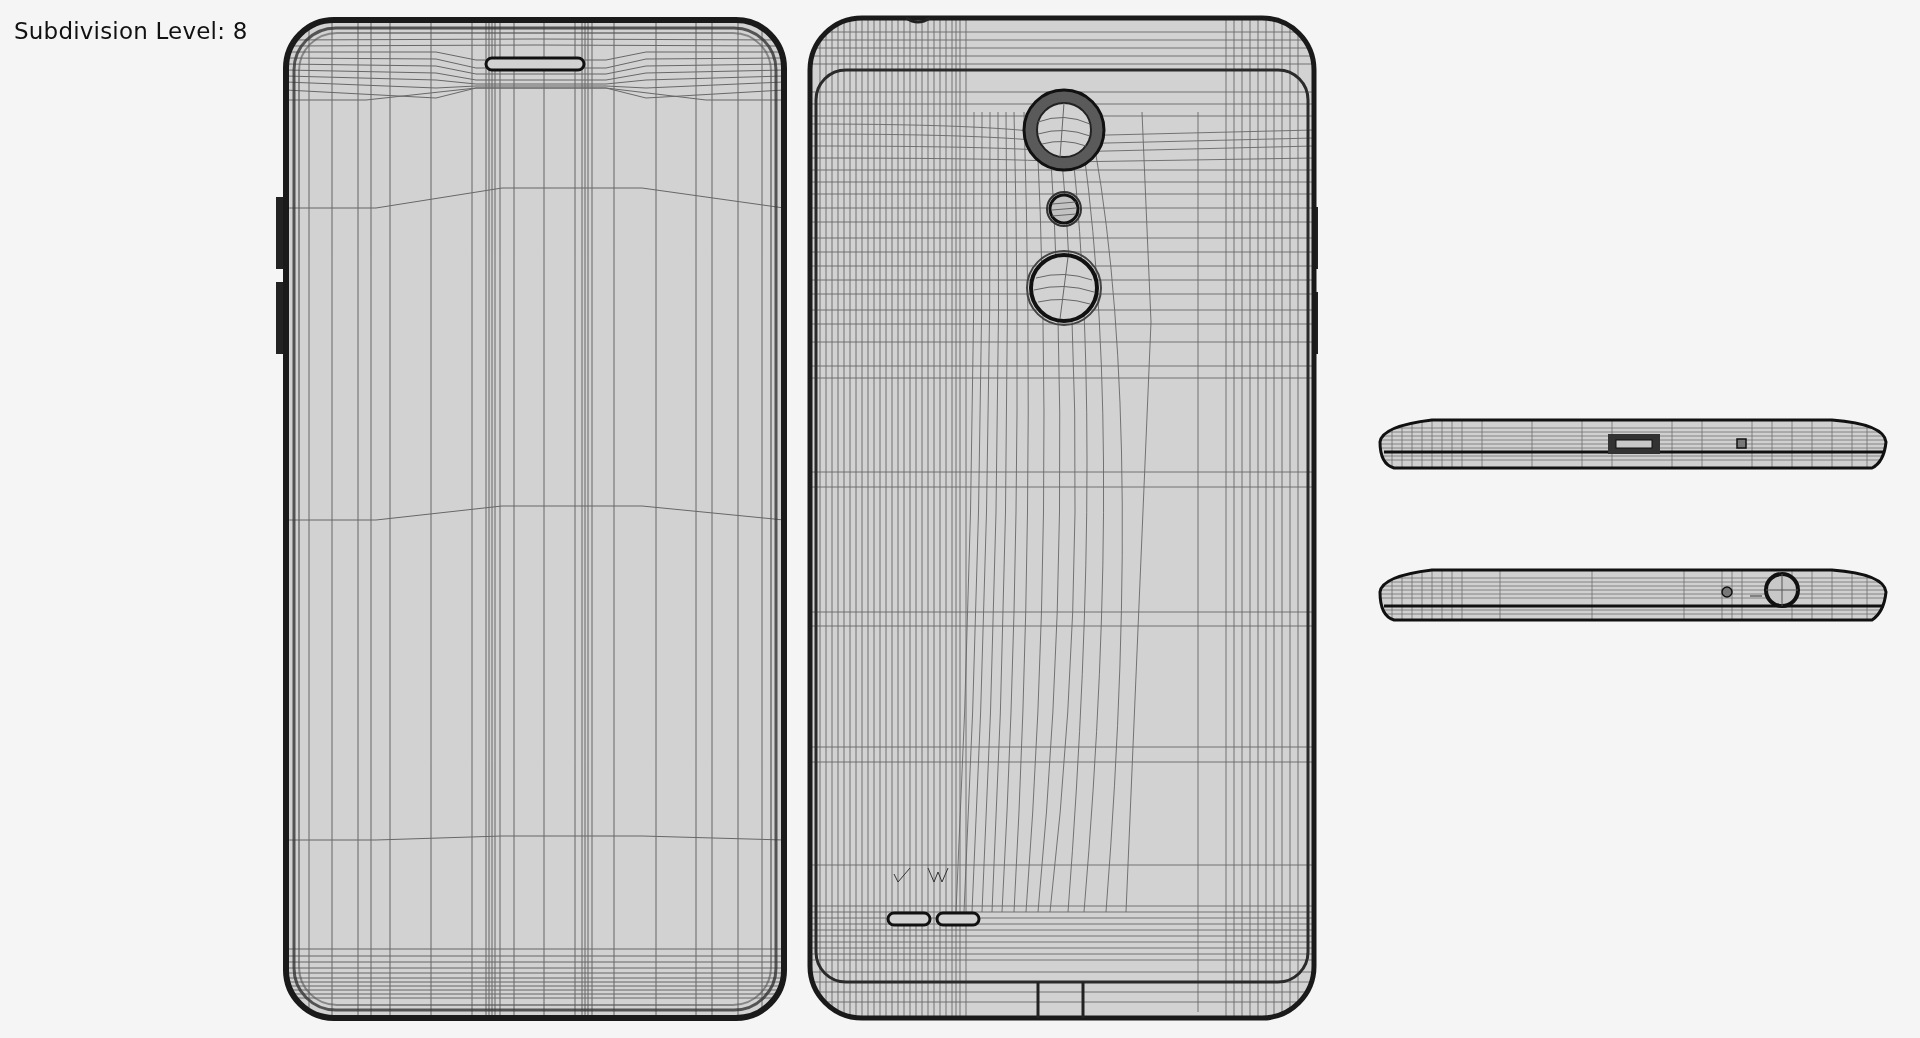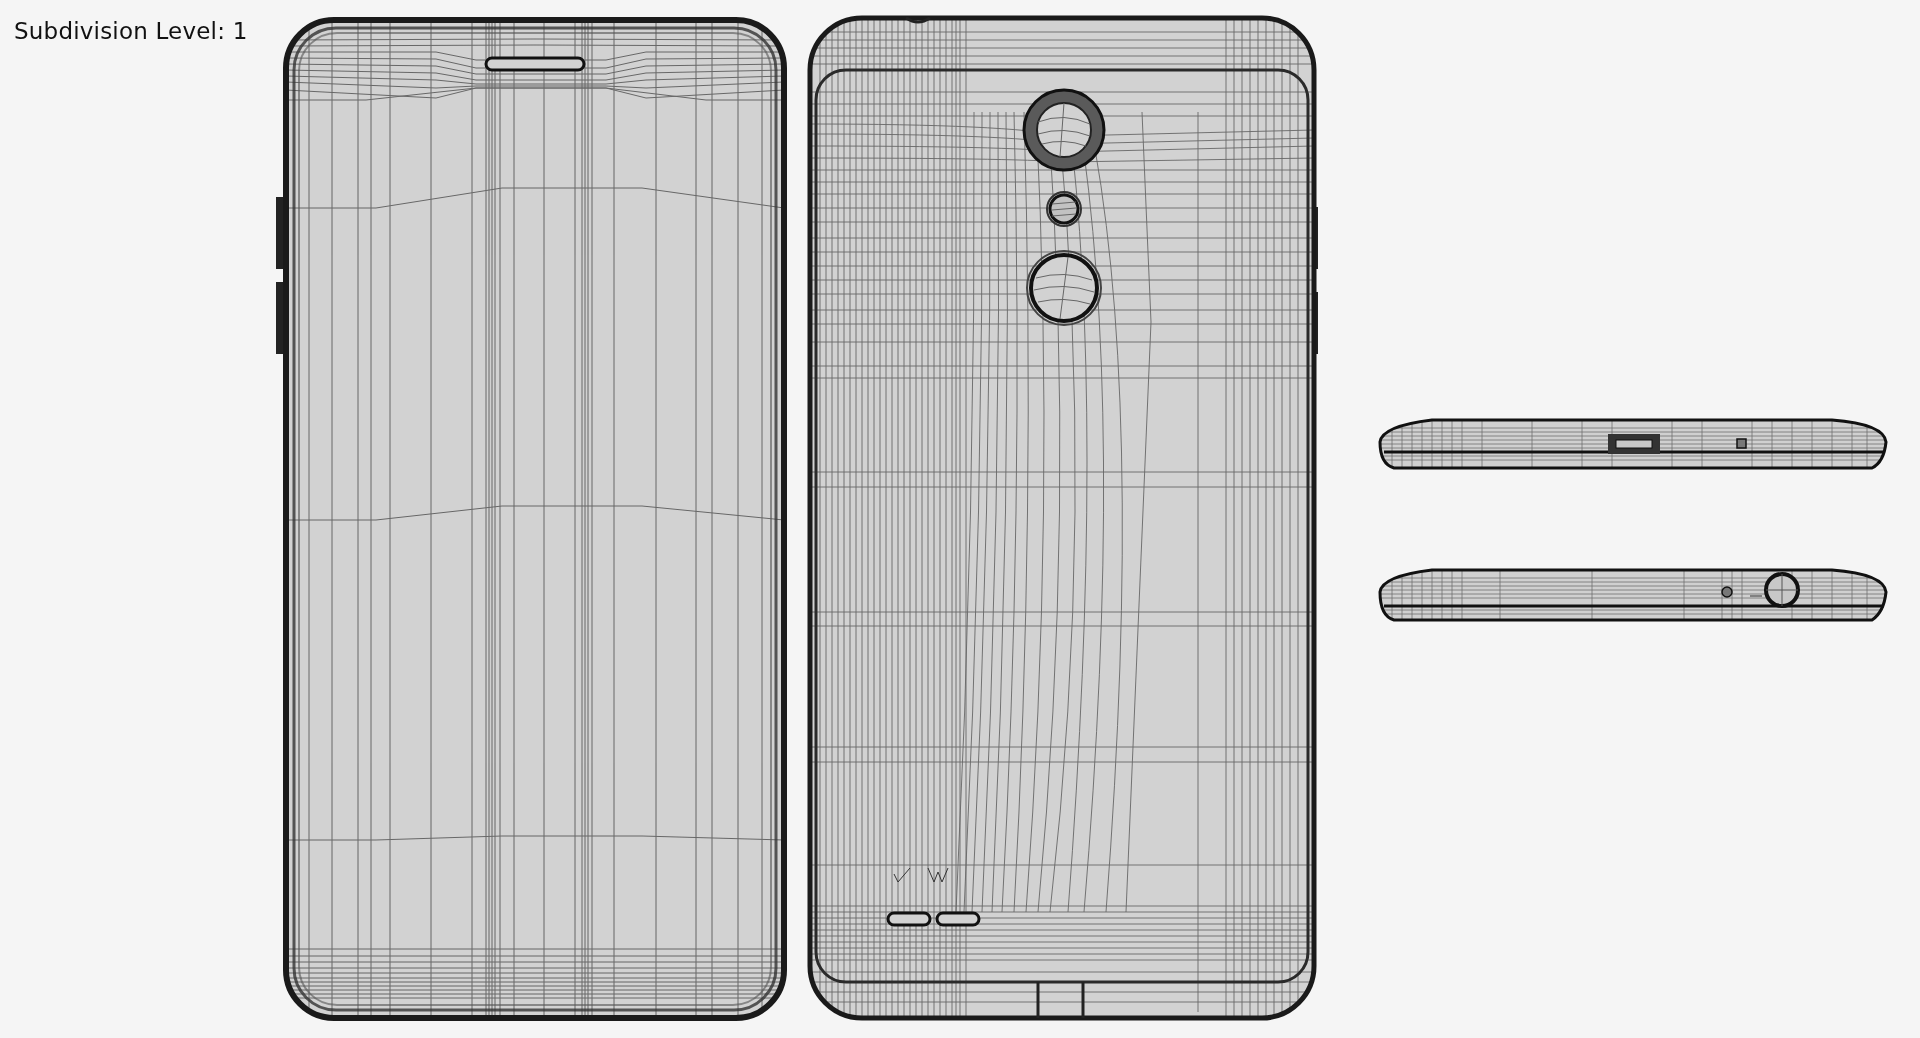--- a/index.html
+++ b/index.html
@@ -12,21 +12,21 @@
   .label {
     position:absolute; left:14px; top:18px;
     font-size:23px; color:#111; letter-spacing:0.2px;
   }
   .view { position:absolute; }
   svg { display:block; }
 </style>
 </head>
 <body>
 
-<div class="label">Subdivision Level: 1</div>
+<div class="label">Subdivision Level: 8</div>
 
 <div class="view" style="left:276px;top:12px;">
 <svg width="518" height="1016" viewBox="0 0 518 1016">
   <defs>
     <clipPath id="fclip">
           <rect x="10" y="8" width="498" height="998" rx="48" ry="48"></rect>
         </clipPath>
   </defs>
 
   <rect x="0" y="185" width="8" height="72" fill="#222"></rect>

